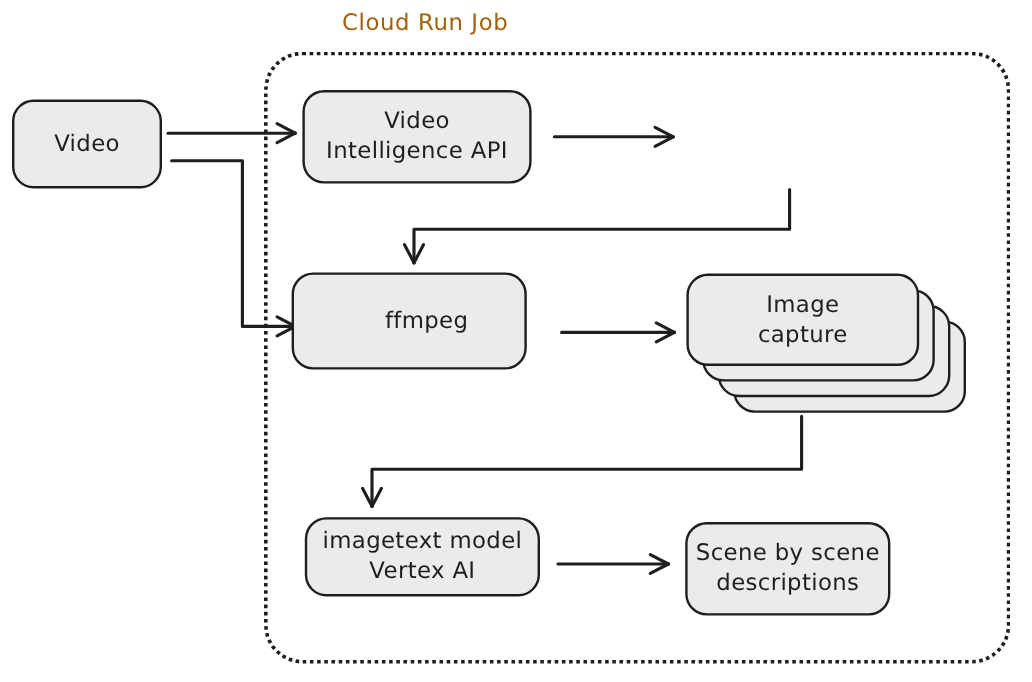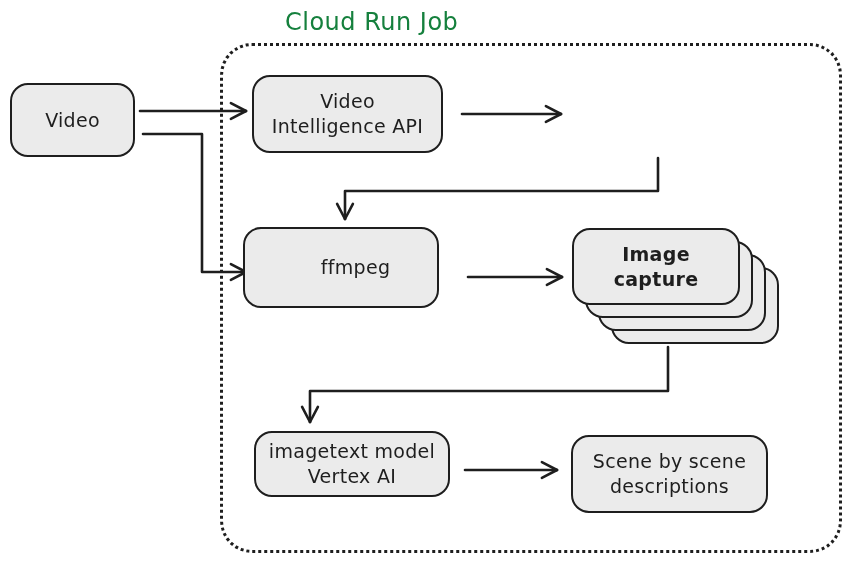--- a/index.html
+++ b/index.html
@@ -12,23 +12,23 @@
     position: relative;
     width: 860px;
     height: 568px;
     background: #ffffff;
     overflow: hidden;
   }
   .diagram-title {
     position: absolute;
     left: 285px;
     top: 8px;
-    font-size: 24px;
+    font-size: 19px;
     letter-spacing: 0.5px;
-    color: #15803d;
+    color: #a16207;
   }
   .job-container {
     position: absolute;
     left: 220px;
     top: 43px;
     width: 622px;
     height: 510px;
     border: 3px dotted #1e1e1e;
     border-radius: 32px;
     box-sizing: border-box;
@@ -47,30 +47,29 @@
   .node-label {
     font-size: 19px;
     line-height: 1.3;
     color: #1e1e1e;
     text-align: center;
     white-space: pre-line;
     letter-spacing: 0.3px;
   }
   .stack-card {
     position: absolute;
-    width: 168px;
+    width: 194px;
     height: 77px;
     background: #ebebeb;
     border: 2.5px solid #1e1e1e;
     border-radius: 18px;
     box-sizing: border-box;
     display: flex;
     align-items: center;
     justify-content: center;
-    font-weight: bold;
   }
   .edges-layer {
     position: absolute;
     left: 0;
     top: 0;
     width: 860px;
     height: 568px;
     z-index: 2;
     pointer-events: none;
   }
@@ -152,18 +151,18 @@
       <div class="node-label">Image
 capture</div>
     </div>
   </div>
 
   <div class="node" style="left:254px; top:431px; width:196px; height:66px;">
     <div class="node-label">imagetext model
 Vertex AI</div>
   </div>
 
-  <div class="node" style="left:571px; top:435px; width:197px; height:78px;">
+  <div class="node" style="left:571px; top:435px; width:171px; height:78px;">
     <div class="node-label">Scene by scene
 descriptions</div>
   </div>
 
 </div>
 
 </body></html>

